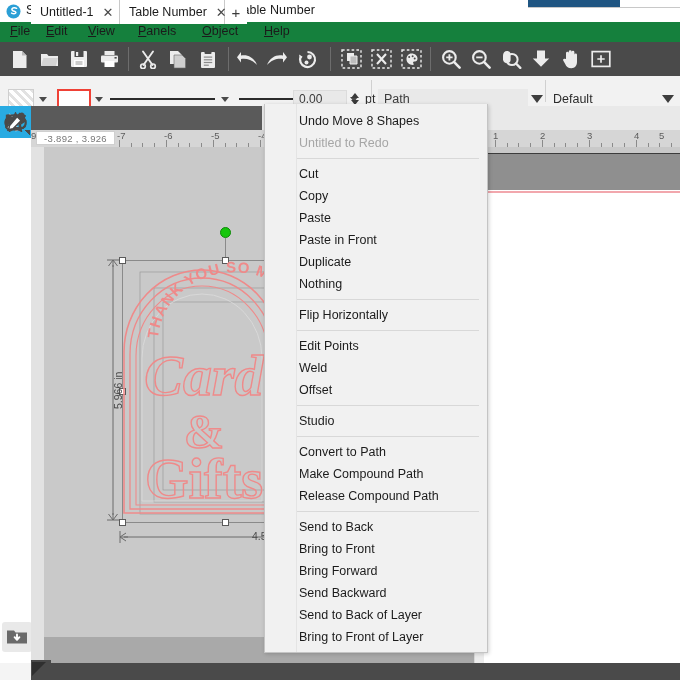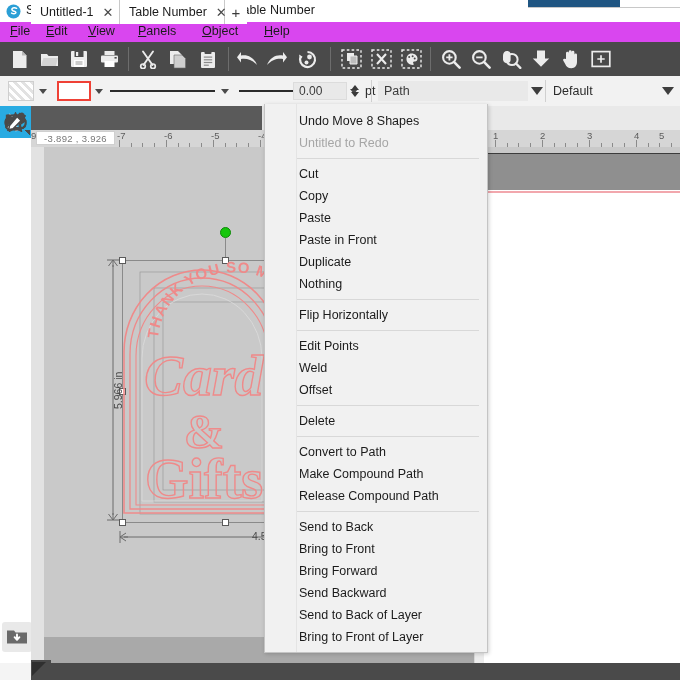--- a/index.html
+++ b/index.html
@@ -14,33 +14,33 @@
   
   .bg-blue-strip{position:absolute;left:528px;top:0;width:92px;height:7px;background:#1f5582;}
   .bg-top-line{position:absolute;left:528px;top:7px;width:152px;height:1px;background:#c8c8c8;}
 
   
   .titlebar{position:absolute;left:0;top:0;width:528px;height:22px;background:#ffffff;}
   .title-logo{position:absolute;left:6px;top:4px;width:15px;height:15px;}
   .title-text{position:absolute;left:26px;top:3px;font-size:12.5px;color:#1b1b1b;letter-spacing:.1px;white-space:nowrap;}
 
   
-  .menubar{position:absolute;left:0;top:22px;width:680px;height:20px;background:#d946ef;}
+  .menubar{position:absolute;left:0;top:22px;width:680px;height:20px;background:#15803d;}
   .menubar .mi{position:absolute;top:2px;font-size:12.5px;color:#1b1b1b;cursor:default;}
   .menubar .mi u{text-decoration:underline;}
 
   
   .tb1{position:absolute;left:0;top:42px;width:680px;height:34px;background:#4a4a4a;}
   .tb1 .grp{position:absolute;top:0;height:34px;display:flex;align-items:center;}
   .tb1 .ticon{width:30px;height:34px;display:flex;align-items:center;justify-content:center;cursor:default;}
   .tb1 .sep{position:absolute;top:5px;width:1px;height:24px;background:#6d6d6d;}
 
   
   .tb2{position:absolute;left:0;top:76px;width:680px;height:30px;background:#f2f2f2;border-bottom:1px solid #d2d2d2;}
-  .tb2 .cell{position:absolute;top:0;height:30px;display:flex;align-items:center;}
+  .tb2 .cell{position:absolute;top:8px;height:30px;display:flex;align-items:center;}
   .caret{width:0;height:0;border-left:4.5px solid transparent;border-right:4.5px solid transparent;border-top:5.5px solid #4a4a4a;}
   .caret.big{border-left:6px solid transparent;border-right:6px solid transparent;border-top:8px solid #3e3e3e;}
   .swatch-hatch{width:24px;height:18px;background:
       repeating-linear-gradient(45deg,#ffffff 0 3px,#e2e2e2 3px 6px),
       repeating-linear-gradient(-45deg,#ffffff 0 3px,#e2e2e2 3px 6px);
       border:1px solid #cfcfcf;}
   .swatch-red{width:30px;height:16px;border:2px solid #ef4136;background:#ffffff;}
   .linebar{height:2px;background:#2b2b2b;}
   .numbox{width:54px;height:18px;background:#e9e9e9;border:1px solid #dcdcdc;font-size:12px;color:#3a3a3a;display:flex;align-items:center;padding-left:5px;box-sizing:border-box;}
   .spin{display:flex;flex-direction:column;justify-content:center;align-items:center;margin-left:4px;}
@@ -598,21 +598,21 @@
       <div class="row">Paste in Front</div>
       <div class="row">Duplicate</div>
       <div class="row">Nothing</div>
       <div class="divider"></div>
       <div class="row">Flip Horizontally</div>
       <div class="divider"></div>
       <div class="row">Edit Points</div>
       <div class="row">Weld</div>
       <div class="row">Offset</div>
       <div class="divider"></div>
-      <div class="row">Delete</div>
+      <div class="row">Studio</div>
       <div class="divider"></div>
       <div class="row">Convert to Path</div>
       <div class="row">Make Compound Path</div>
       <div class="row">Release Compound Path</div>
       <div class="divider"></div>
       <div class="row">Send to Back</div>
       <div class="row">Bring to Front</div>
       <div class="row">Bring Forward</div>
       <div class="row">Send Backward</div>
       <div class="row">Send to Back of Layer</div>

